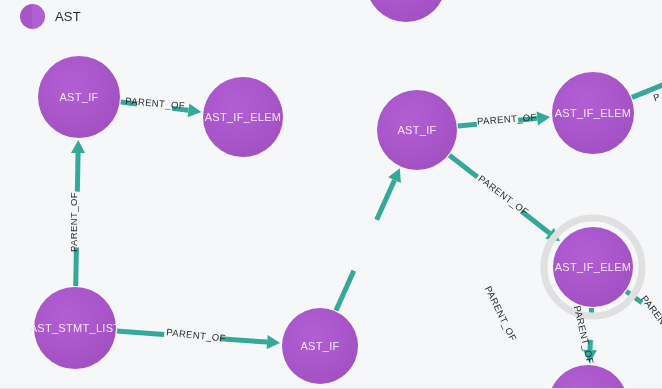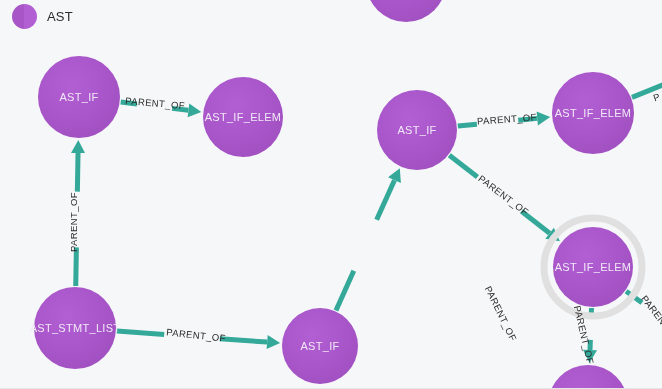--- a/index.html
+++ b/index.html
@@ -20,21 +20,21 @@
   #graph-svg {
     position: absolute;
     left: 0;
     top: 0;
     width: 662px;
     height: 389px;
     display: block;
   }
   .legend {
     position: absolute;
-    left: 12px;
+    left: 20px;
     top: 4px;
     display: flex;
     align-items: center;
     gap: 10px;
     z-index: 5;
   }
   .legend-swatch {
     width: 25px;
     height: 25px;
     border-radius: 50%;

